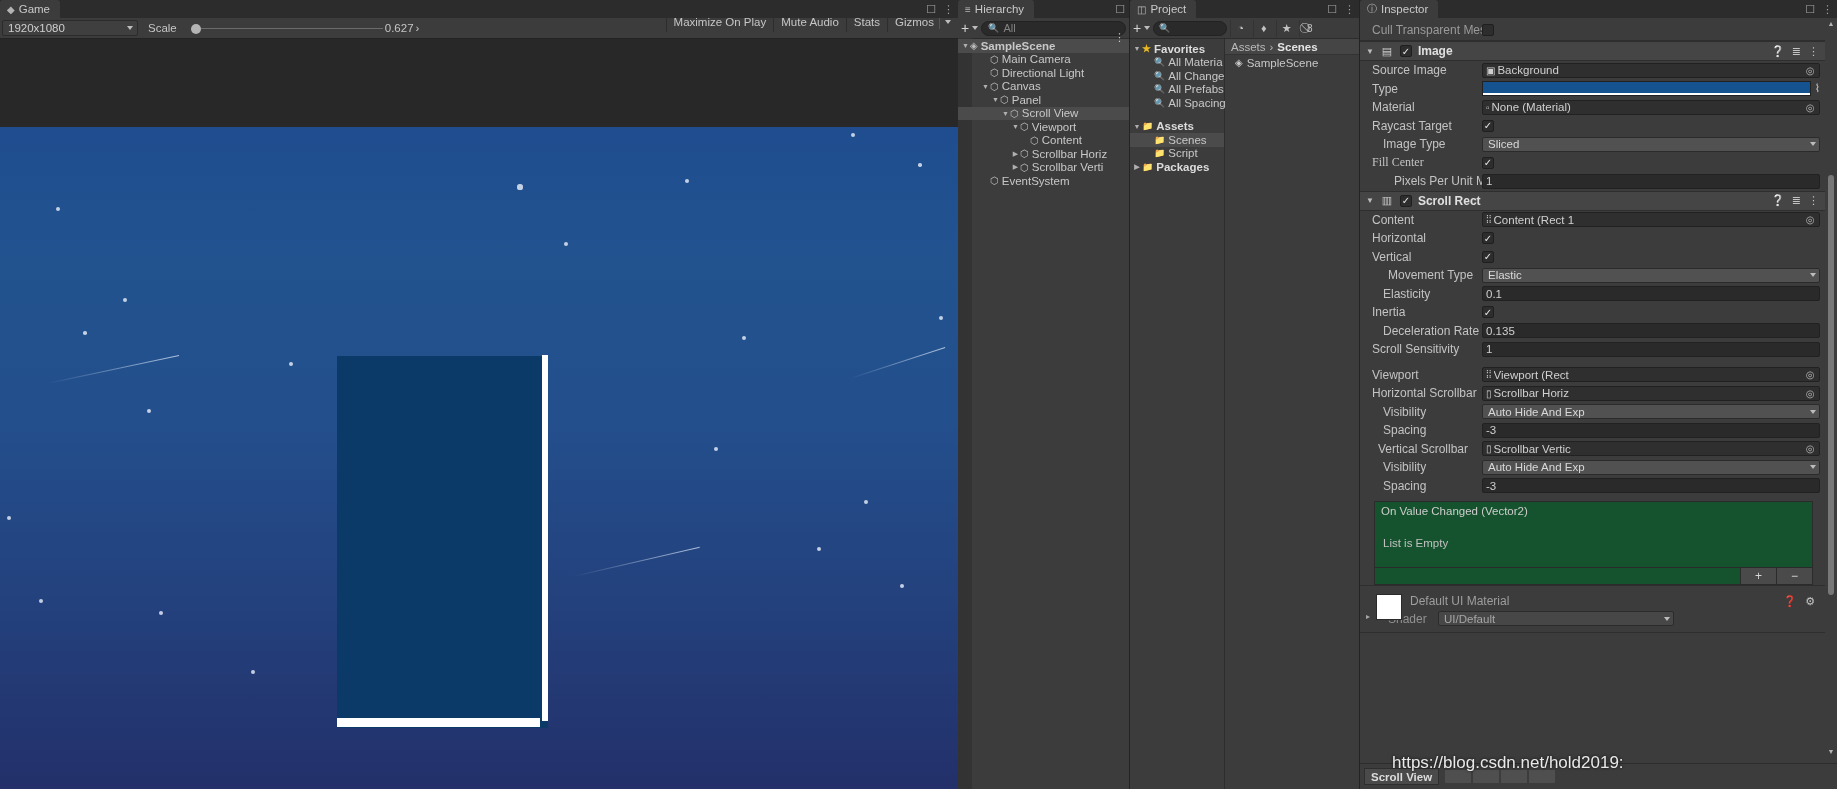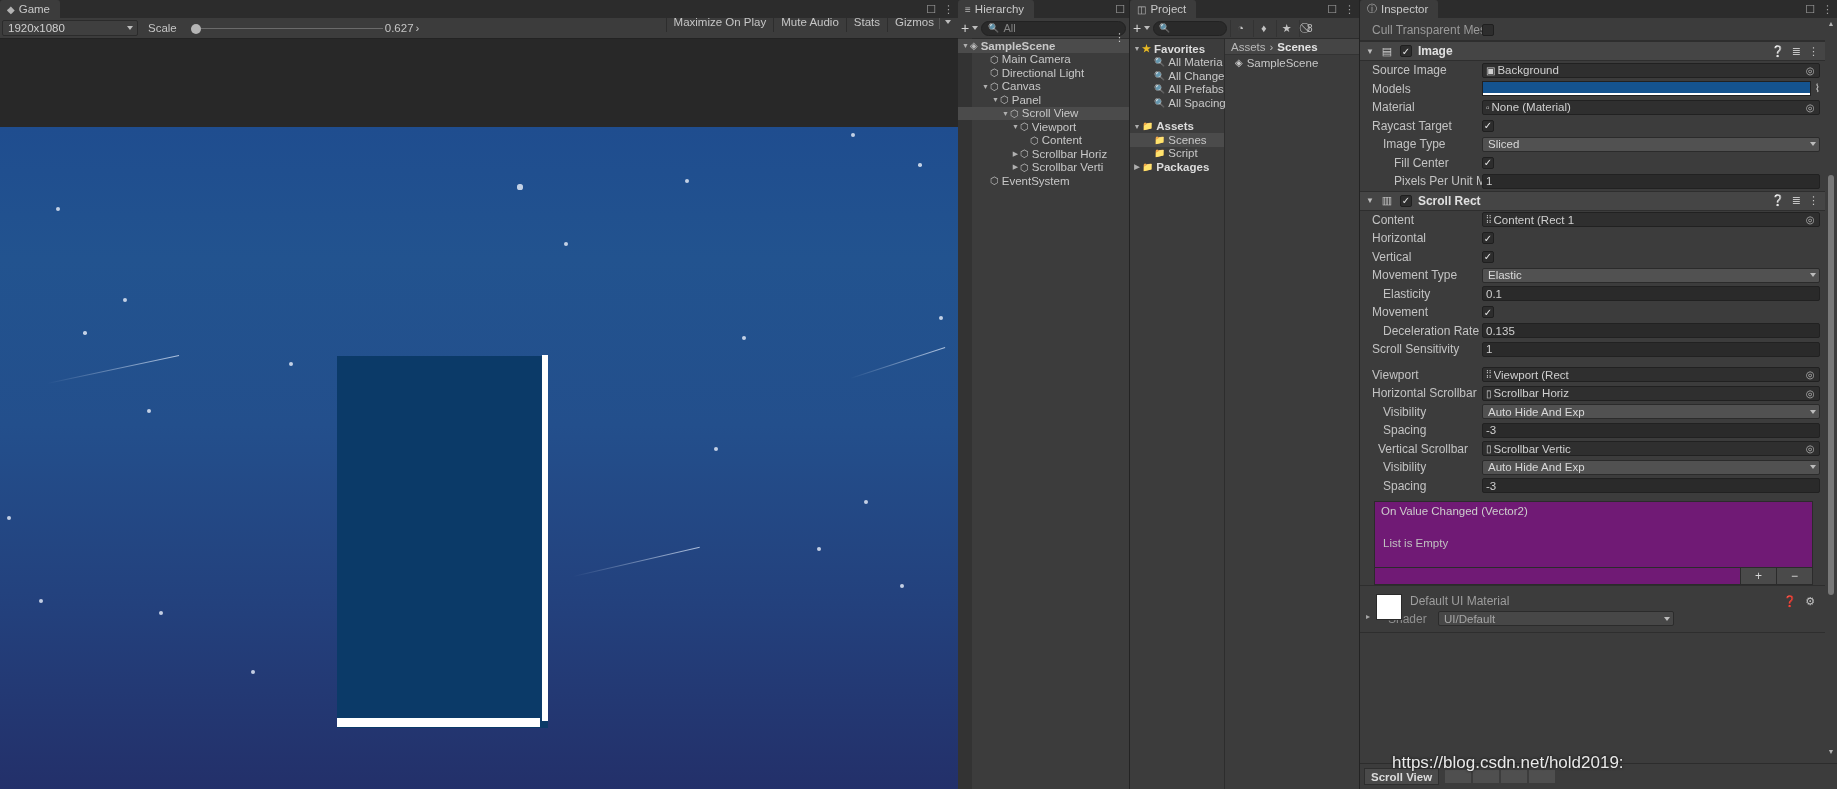--- a/index.html
+++ b/index.html
@@ -127,21 +127,21 @@
     background:#454545; border-top:1px solid #2e2e2e; border-bottom:1px solid #2e2e2e;
     position:relative; }
   .comp-head .tri { font-size:8px; color:#bdbdbd; }
   .comp-head .cico { width:14px; height:14px; display:flex; align-items:center;
     justify-content:center; font-size:11px; color:#c9c9c9; }
   .comp-head .ctitle { font-size:12px; font-weight:bold; color:#e0e0e0; }
   .comp-head .hright { position:absolute; right:6px; display:flex; gap:7px; align-items:center;
     font-size:11px; color:#c4c4c4; }
   .sec-divider { height:1px; background:#2e2e2e; }
 
-  .evt-box { margin:6px 12px 0 14px; border:1px solid #2b2b2b; background:#701a75; }
+  .evt-box { margin:6px 12px 0 14px; border:1px solid #2b2b2b; background:#14532d; }
   .evt-head { height:17px; display:flex; align-items:center; padding:0 6px; font-size:11.5px;
     color:#cdcdcd; }
   .evt-empty { height:48px; display:flex; align-items:center; padding:0 8px; font-size:11.5px;
     color:#c0c0c0; }
   .evt-btns { display:flex; justify-content:flex-end; gap:0; border-top:1px solid #2b2b2b; }
   .evt-btns .b { width:36px; height:16px; background:#4a4a4a; border-left:1px solid #2b2b2b;
     display:flex; align-items:center; justify-content:center; font-size:12px; color:#d7d7d7; }
 
   #mat-block { position:relative; padding:8px 0 6px 0; }
   #mat-sw { position:absolute; left:16px; top:8px; width:26px; height:26px; background:#fff;
@@ -456,21 +456,21 @@
             <span class="i-label" style="margin-left: 0px;">Source Image</span>
             <div class="i-field">
               <div class="ibox obj">
                 <span style="flex: 0 0 auto; font-size: 10px; margin-right: 2px; color: rgb(207, 207, 207);">▣</span>
                 <span style="flex: 1 1 0%; overflow: hidden;">Background</span>
                 <span class="objbtn">◎</span>
               </div>
             </div>
           </div>
           <div class="i-row">
-            <span class="i-label" style="margin-left: 0px;">Models</span>
+            <span class="i-label" style="margin-left: 0px;">Type</span>
             <div class="i-field">
               <div style="display: flex; align-items: center; gap: 4px;">
                 <div class="colorfield" style="flex: 1 1 0%;">
                   <div class="sw" style="background: rgb(20, 83, 143);"></div>
                   <div class="alpha"></div>
                 </div>
                 <span style="font-size: 11px; color: rgb(201, 201, 201); flex: 0 0 auto;">⌇</span>
               </div>
             </div>
           </div>
@@ -493,21 +493,21 @@
           <div class="i-row">
             <span class="i-label" style="margin-left: 11px;">Image Type</span>
             <div class="i-field">
               <div class="ipop">
                 <span style="overflow: hidden;">Sliced</span>
                 <span class="caret"></span>
               </div>
             </div>
           </div>
           <div class="i-row">
-            <span class="i-label" style="margin-left: 22px;">Fill Center</span>
+            <span class="i-label" style=" font-family: Liberation Serif, serif;">Fill Center</span>
             <div class="i-field" style="right: auto; width: 16px;">
               <div class="icheck on"></div>
             </div>
           </div>
           <div class="i-row">
             <span class="i-label" style="margin-left: 22px;">Pixels Per Unit Mul</span>
             <div class="i-field">
               <div class="ibox">
                 <span>1</span>
               </div>
@@ -540,38 +540,38 @@
               <div class="icheck on"></div>
             </div>
           </div>
           <div class="i-row">
             <span class="i-label" style="margin-left: 0px;">Vertical</span>
             <div class="i-field" style="right: auto; width: 16px;">
               <div class="icheck on"></div>
             </div>
           </div>
           <div class="i-row">
-            <span class="i-label" style="margin-left: 0px;">Movement Type</span>
+            <span class="i-label" style="margin-left: 16px;">Movement Type</span>
             <div class="i-field">
               <div class="ipop">
                 <span style="overflow: hidden;">Elastic</span>
                 <span class="caret"></span>
               </div>
             </div>
           </div>
           <div class="i-row">
             <span class="i-label" style="margin-left: 11px;">Elasticity</span>
             <div class="i-field">
               <div class="ibox">
                 <span>0.1</span>
               </div>
             </div>
           </div>
           <div class="i-row">
-            <span class="i-label" style="margin-left: 0px;">Movement</span>
+            <span class="i-label" style="margin-left: 0px;">Inertia</span>
             <div class="i-field" style="right: auto; width: 16px;">
               <div class="icheck on"></div>
             </div>
           </div>
           <div class="i-row">
             <span class="i-label" style="margin-left: 11px;">Deceleration Rate</span>
             <div class="i-field">
               <div class="ibox">
                 <span>0.135</span>
               </div>

